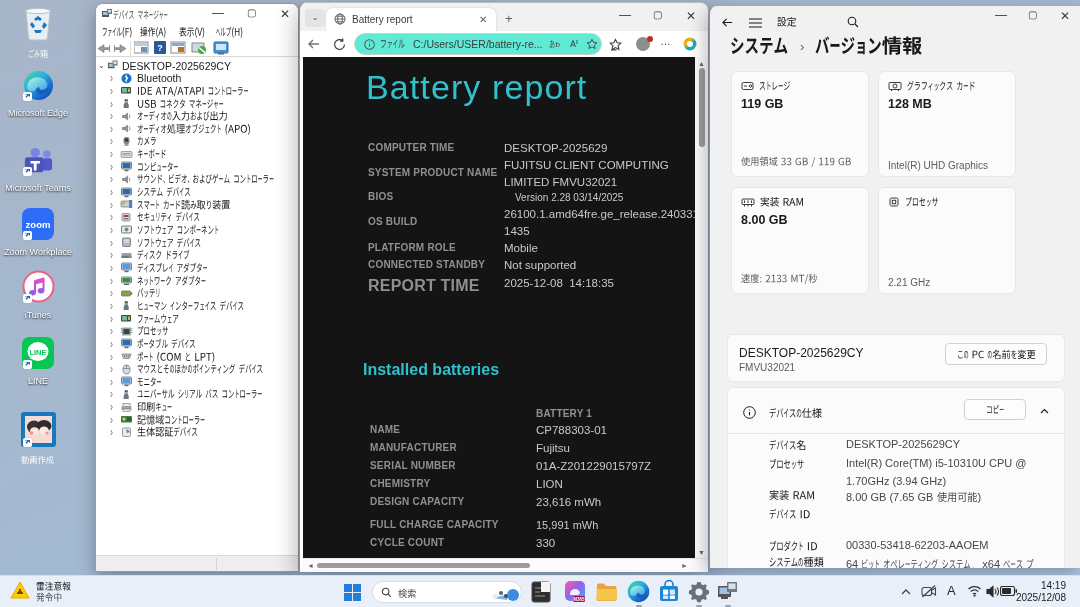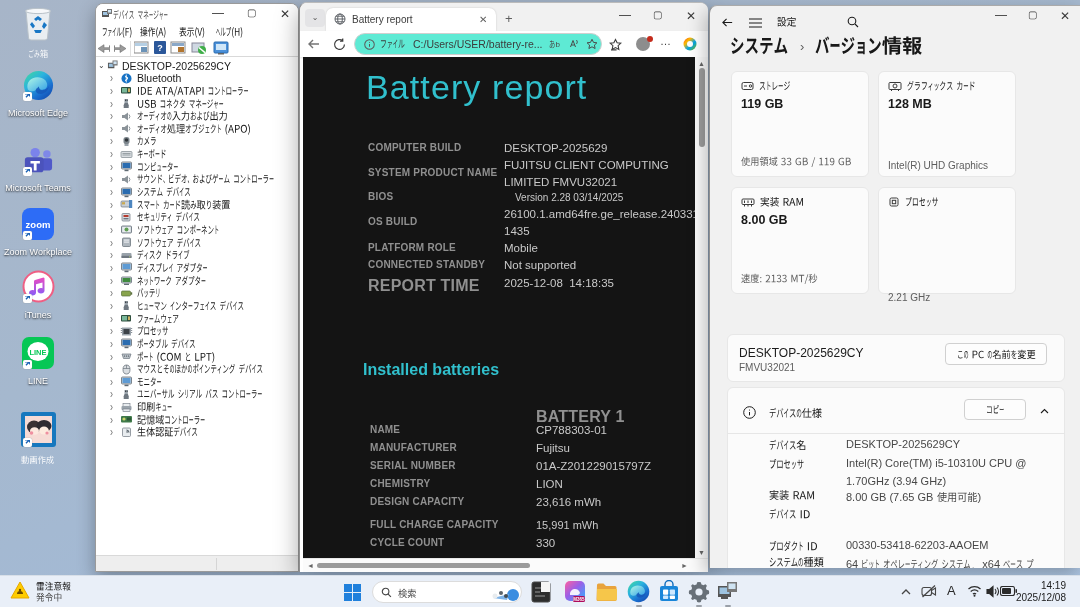--- a/index.html
+++ b/index.html
@@ -1068,36 +1068,36 @@
               <stop offset="1" stop-color="#7fba00"></stop>
             </linearGradient>
           </defs>
       <circle cx="7" cy="7" r="6.5" fill="url(#cpg)"></circle>
           <circle cx="7" cy="7" r="3" fill="#fff"></circle>
     </svg>
   </div>
 
   <div class="abs" style="left:0;top:53px;width:392px;bottom:14px;background:#141414;overflow:hidden">
 <div class="abs" style="left:63px;top:11px;font-size:34px;color:#31c0cd;letter-spacing:1.1px">Battery report</div>
-<div class="abs" style="left:65px;top:85px;font-size:10px;font-weight:bold;color:#909090;letter-spacing:.2px">COMPUTER BUILD</div>
+<div class="abs" style="left:65px;top:85px;font-size:10px;font-weight:bold;color:#909090;letter-spacing:.2px">COMPUTER TIME</div>
 <div class="abs" style="left:201px;top:83px;font-size:11.5px;color:#c9c9c9;line-height:17px;white-space:nowrap">DESKTOP-2025629</div>
 <div class="abs" style="left:65px;top:110px;font-size:10px;font-weight:bold;color:#909090;letter-spacing:.2px">SYSTEM PRODUCT NAME</div>
 <div class="abs" style="left:201px;top:100px;font-size:11.5px;color:#c9c9c9;line-height:17px;white-space:nowrap">FUJITSU CLIENT COMPUTING<br>LIMITED FMVU32021</div>
 <div class="abs" style="left:65px;top:134px;font-size:10px;font-weight:bold;color:#909090;letter-spacing:.2px">BIOS</div>
 <div class="abs" style="left:212px;top:132px;font-size:10px;color:#c9c9c9;line-height:17px;white-space:nowrap">Version 2.28 03/14/2025</div>
 <div class="abs" style="left:65px;top:159px;font-size:10px;font-weight:bold;color:#909090;letter-spacing:.2px">OS BUILD</div>
 <div class="abs" style="left:201px;top:149px;font-size:11.5px;color:#c9c9c9;line-height:17px;white-space:nowrap">26100.1.amd64fre.ge_release.240331-<br>1435</div>
 <div class="abs" style="left:65px;top:185px;font-size:10px;font-weight:bold;color:#909090;letter-spacing:.2px">PLATFORM ROLE</div>
 <div class="abs" style="left:201px;top:183px;font-size:11.5px;color:#c9c9c9;line-height:17px;white-space:nowrap">Mobile</div>
 <div class="abs" style="left:65px;top:202px;font-size:10px;font-weight:bold;color:#909090;letter-spacing:.2px">CONNECTED STANDBY</div>
 <div class="abs" style="left:201px;top:200px;font-size:11.5px;color:#c9c9c9;line-height:17px;white-space:nowrap">Not supported</div>
 <div class="abs" style="left:65px;top:220px;font-size:16px;font-weight:bold;color:#909090;letter-spacing:.2px">REPORT TIME</div>
 <div class="abs" style="left:201px;top:218px;font-size:11.5px;color:#c9c9c9;line-height:17px;white-space:nowrap">2025-12-08&nbsp;&nbsp;14:18:35</div>
 <div class="abs" style="left:60px;top:304px;font-size:16px;font-weight:bold;color:#31c0cd">Installed batteries</div>
-<div class="abs" style="left:233px;top:351px;font-size:16px;font-weight:bold;color:#909090;letter-spacing:.2px">BATTERY 1</div>
+<div class="abs" style="left:233px;top:351px;font-size:10px;font-weight:bold;color:#909090;letter-spacing:.2px">BATTERY 1</div>
 <div class="abs" style="left:67px;top:367px;font-size:10px;font-weight:bold;color:#909090;letter-spacing:.2px">NAME</div>
 <div class="abs" style="left:233px;top:365px;font-size:11.5px;color:#c9c9c9;line-height:17px;white-space:nowrap">CP788303-01</div>
 <div class="abs" style="left:67px;top:385px;font-size:10px;font-weight:bold;color:#909090;letter-spacing:.2px">MANUFACTURER</div>
 <div class="abs" style="left:233px;top:383px;font-size:11.5px;color:#c9c9c9;line-height:17px;white-space:nowrap">Fujitsu</div>
 <div class="abs" style="left:67px;top:403px;font-size:10px;font-weight:bold;color:#909090;letter-spacing:.2px">SERIAL NUMBER</div>
 <div class="abs" style="left:233px;top:401px;font-size:11.5px;color:#c9c9c9;line-height:17px;white-space:nowrap">01A-Z201229015797Z</div>
 <div class="abs" style="left:67px;top:421px;font-size:10px;font-weight:bold;color:#909090;letter-spacing:.2px">CHEMISTRY</div>
 <div class="abs" style="left:233px;top:419px;font-size:11.5px;color:#c9c9c9;line-height:17px;white-space:nowrap">LION</div>
 <div class="abs" style="left:67px;top:439px;font-size:10px;font-weight:bold;color:#909090;letter-spacing:.2px">DESIGN CAPACITY</div>
 <div class="abs" style="left:233px;top:437px;font-size:11.5px;color:#c9c9c9;line-height:17px;white-space:nowrap">23,616 mWh</div>
@@ -1253,21 +1253,21 @@
           <rect x="4.3" y="4.3" width="3.4" height="3.4"></rect>
         </svg>
         <svg width="34" height="14" viewBox="0 0 34 14" style="display:block;overflow:visible" fill="#1b1b1b">
           <use href="#g70" transform="translate(0.0,10.7) scale(0.0069,0.0105)"></use>
           <use href="#g11" transform="translate(6.9,10.7) scale(0.0069,0.0105)"></use>
           <use href="#g64" transform="translate(13.9,10.7) scale(0.0069,0.0105)"></use>
           <use href="#g73" transform="translate(20.8,10.7) scale(0.0058,0.0105)"></use>
           <use href="#g47" transform="translate(26.6,10.7) scale(0.0069,0.0105)"></use>
         </svg>
       </div>
-<div class="abs" style="left:177px;top:280px"><span style="font-size:10px;color:#5d5d5d">2.21 GHz</span></div>
+<div class="abs" style="left:177px;top:265px"><span style="font-size:10px;color:#5d5d5d">2.21 GHz</span></div>
 <div class="card" style="left:16px;top:327px;width:338px;height:48px"></div>
 <div class="abs" style="left:28px;top:339px;font-size:12px;color:#1b1b1b">DESKTOP-2025629CY</div>
 <div class="abs" style="left:28px;top:355px;font-size:10px;color:#5d5d5d">FMVU32021</div>
 <div class="abs" style="left:234px;top:336px;width:102px;height:22px;background:#fdfdfd;border:1px solid #d0d0d0;border-radius:4px;display:flex;align-items:center;justify-content:center">
         <svg width="79" height="13" viewBox="0 0 79 13" style="display:block;overflow:visible" fill="#1b1b1b">
           <use href="#g125" transform="translate(0.0,10.2) scale(0.0066,0.0100)"></use>
           <use href="#g26" transform="translate(6.6,10.2) scale(0.0050,0.0100)"></use>
           <use href="#g7" transform="translate(14.6,10.2) scale(0.0100,0.0100)"></use>
           <use href="#g78" transform="translate(20.9,10.2) scale(0.0100,0.0100)"></use>
           <use href="#g26" transform="translate(30.3,10.2) scale(0.0050,0.0100)"></use>

